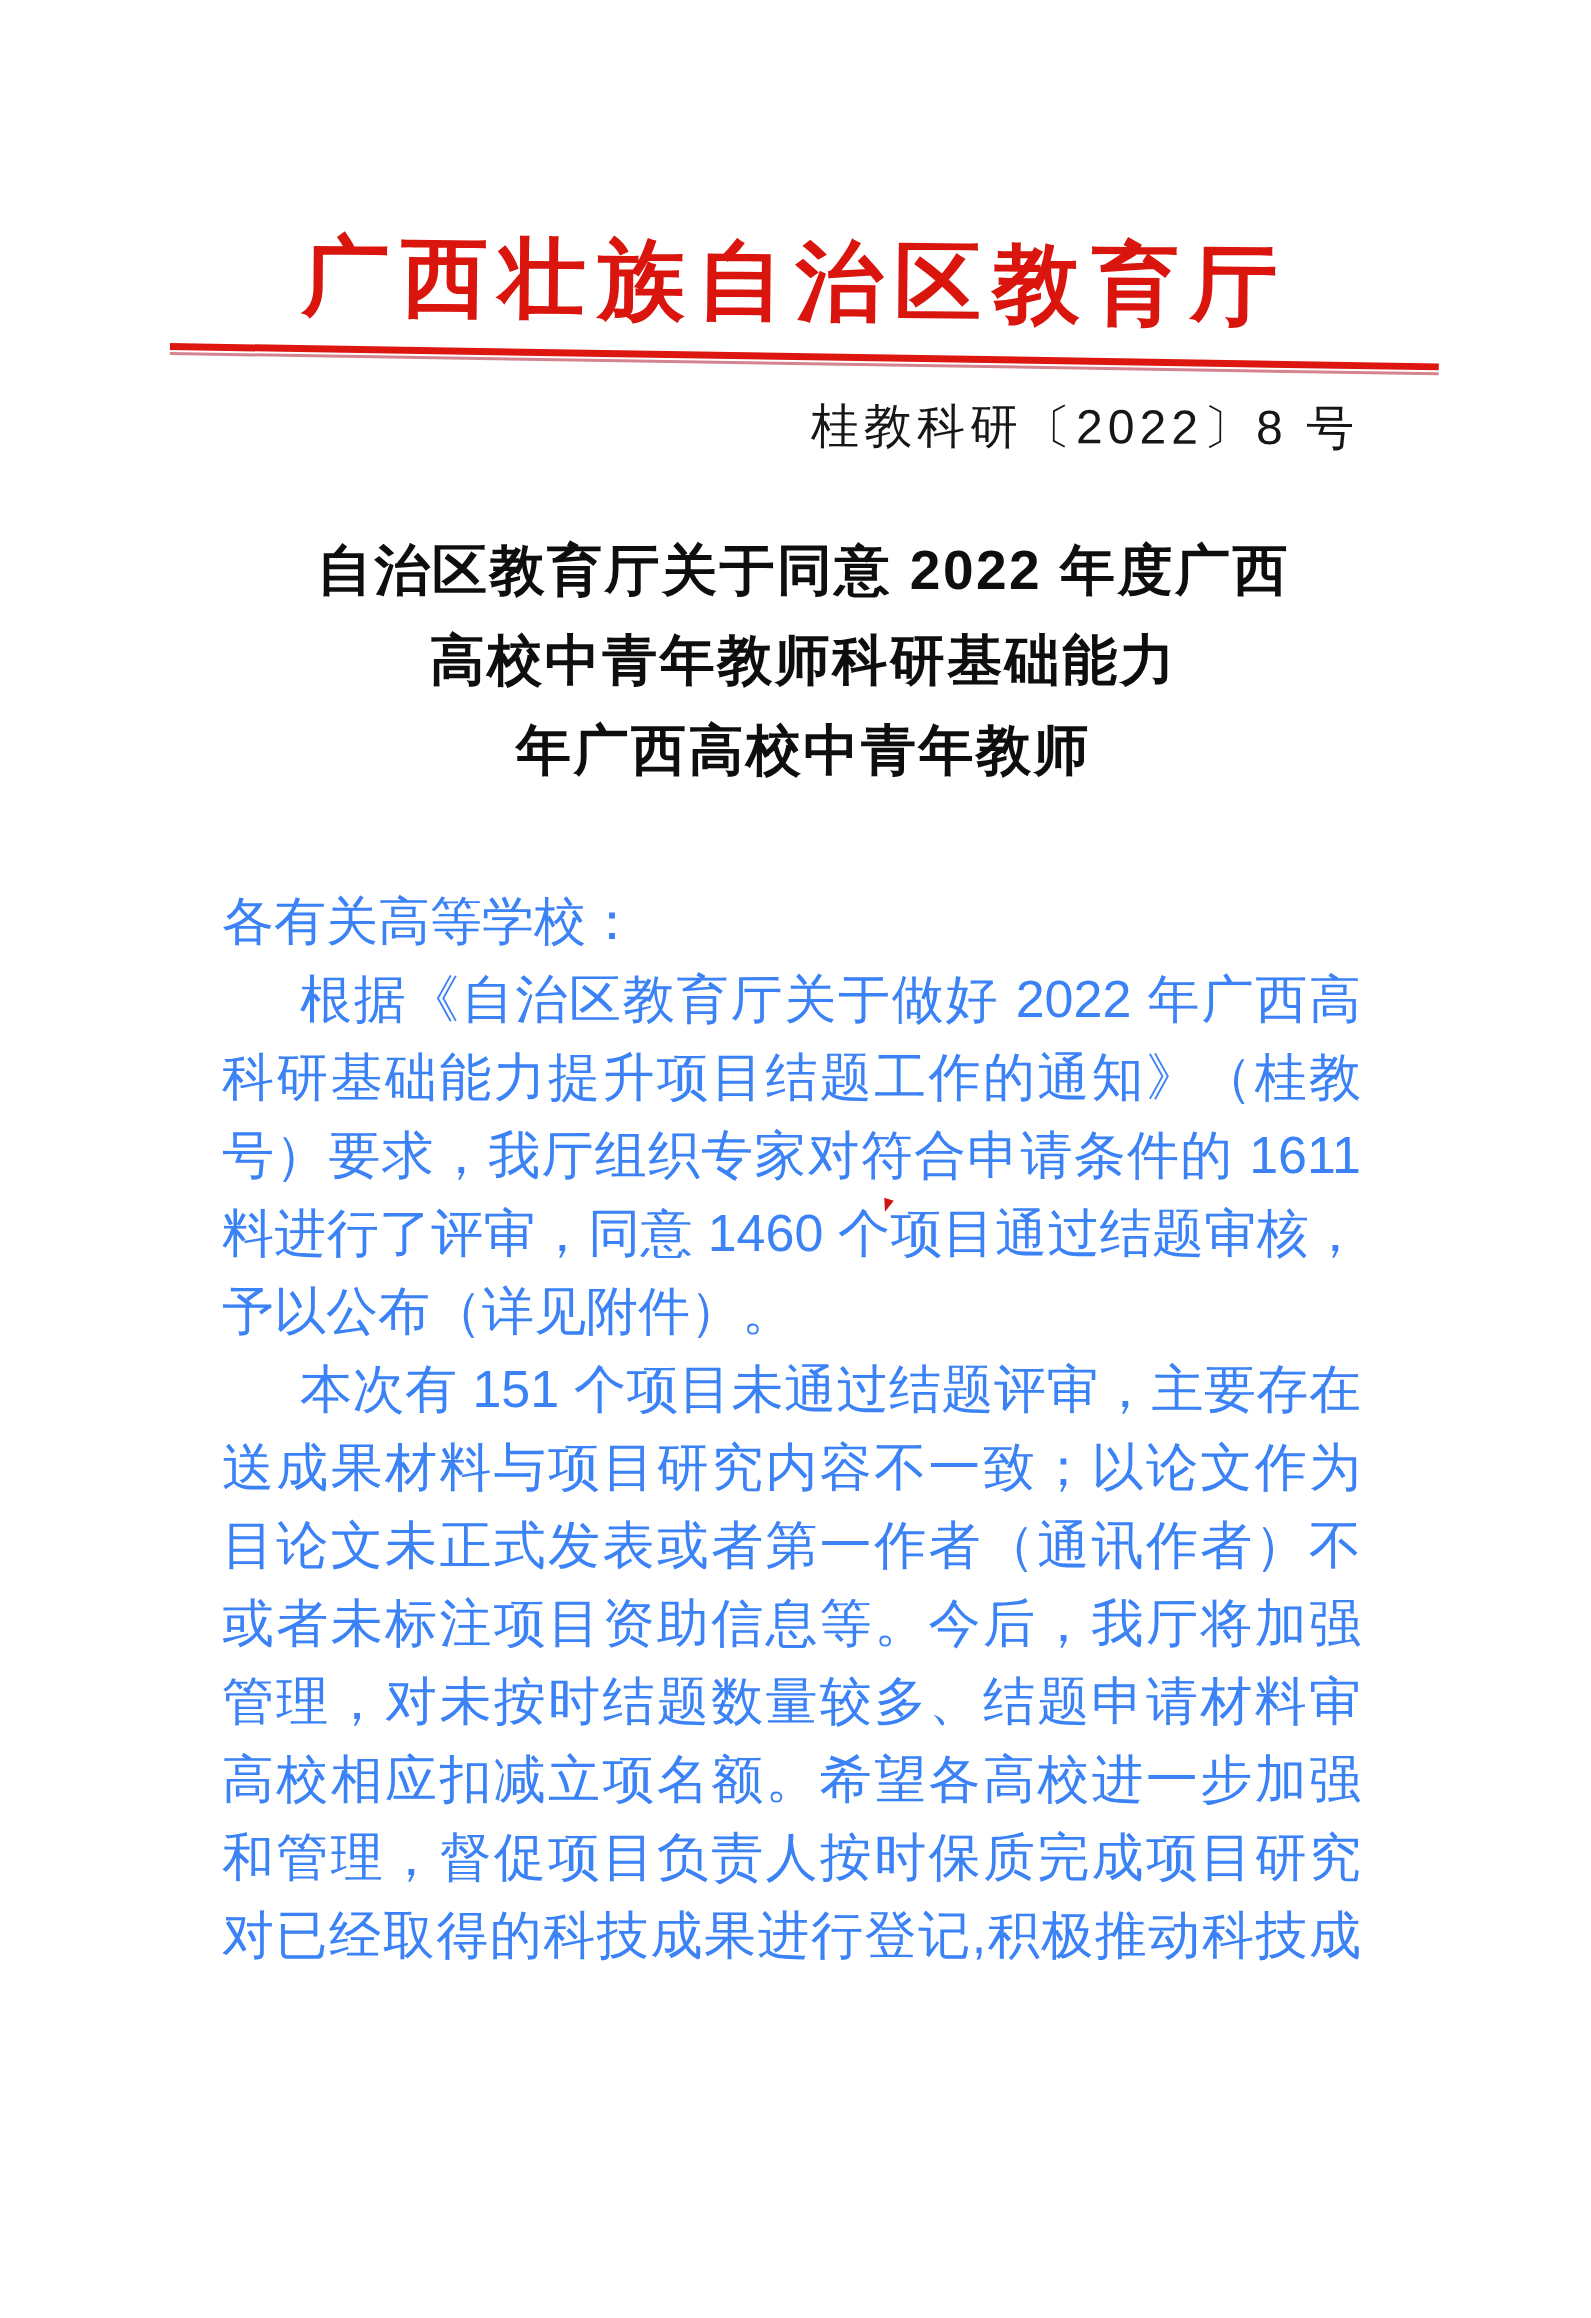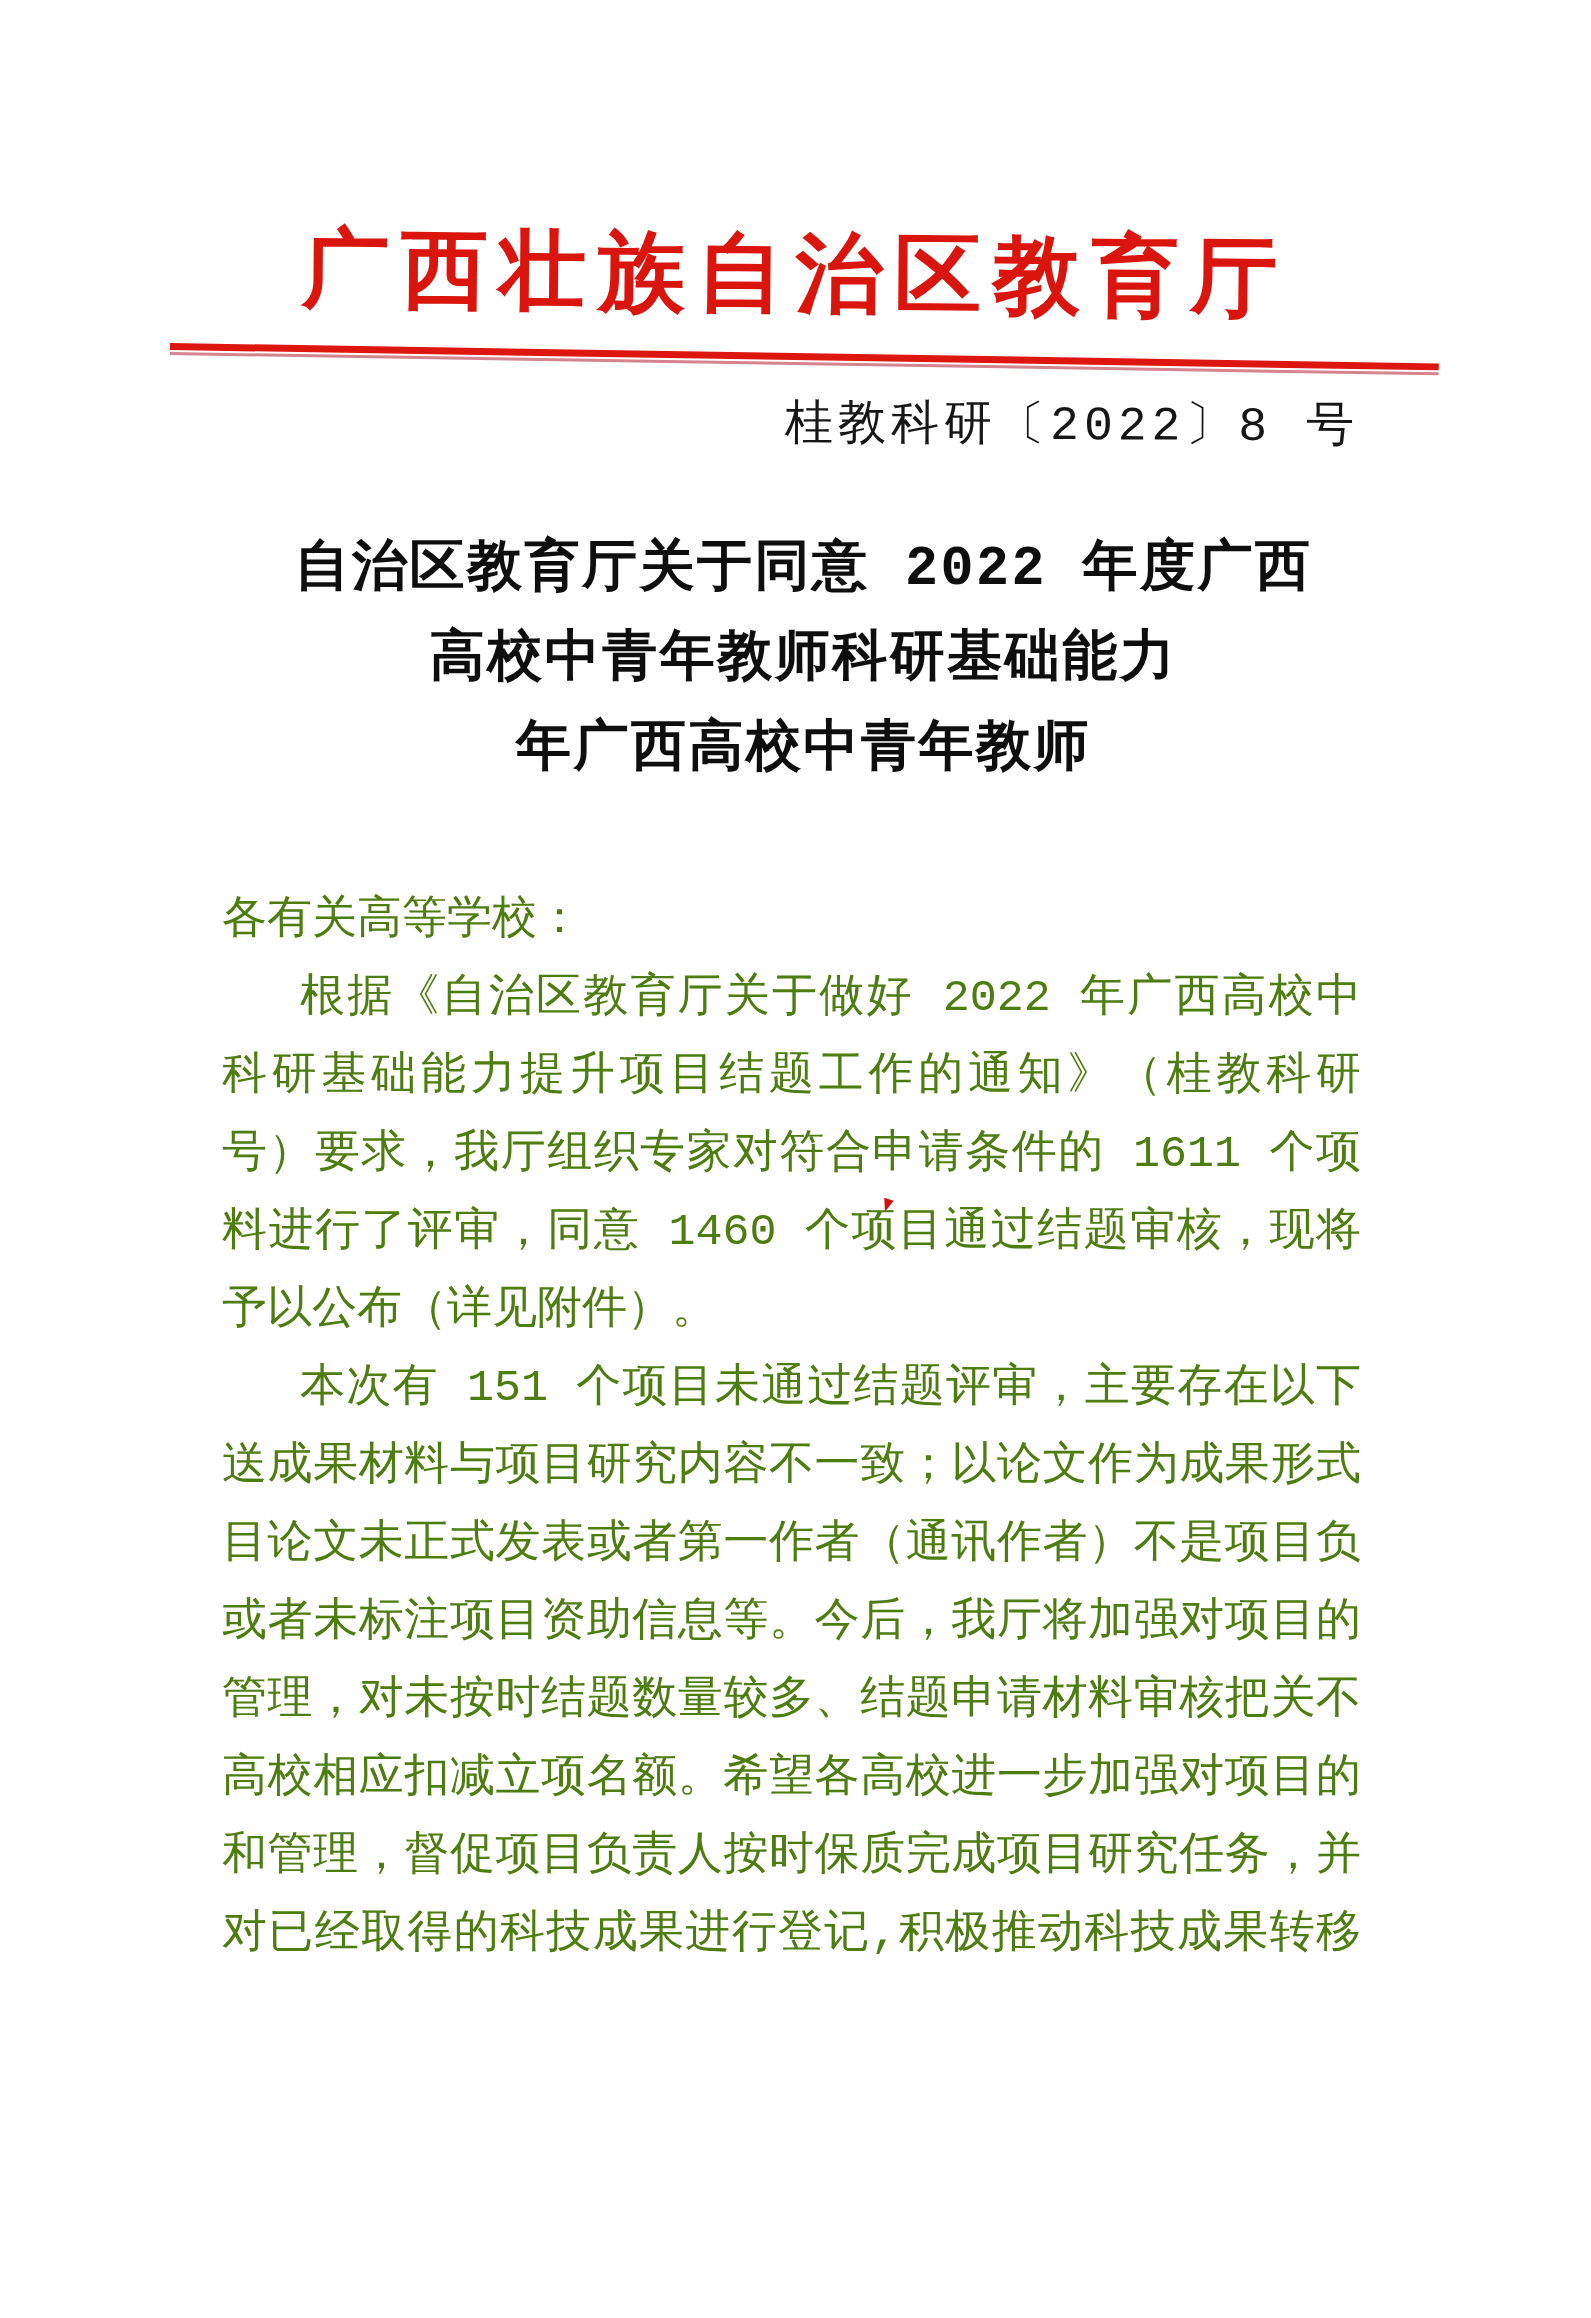--- a/index.html
+++ b/index.html
@@ -3,21 +3,21 @@
 <meta charset="utf-8">
 <style>
   html, body { margin: 0; padding: 0; background: #ffffff; }
 
   .page {
     position: relative;
     width: 1591px;
     height: 2077px;
     background: #ffffff;
     overflow: hidden;
-    font-family: Liberation Mono, monospace;
+    font-family: Liberation Sans, sans-serif;
     color: var(--text, #161616);
   }
 
   
   .agency {
     position: absolute;
     top: 237px;
     left: 0;
     width: 100%;
     text-align: center;
@@ -72,23 +72,23 @@
     letter-spacing: 2.5px;
     color: #0e0e0e;
   }
 
   
   .body-text {
     position: absolute;
     left: 222px;
     top: 882px;
     width: 1139px;
-    font-size: 45px;
+    font-size: 52px;
     line-height: 78px;
-    color: #4d7c0f;
+    color: #3b82f6;
   }
   .line {
     height: 78px;
     overflow: hidden;
     text-align: justify;
     text-align-last: justify;
   }
   .line.left { text-align: left; text-align-last: left; }
   .line.indent { text-indent: 78px; }
 

